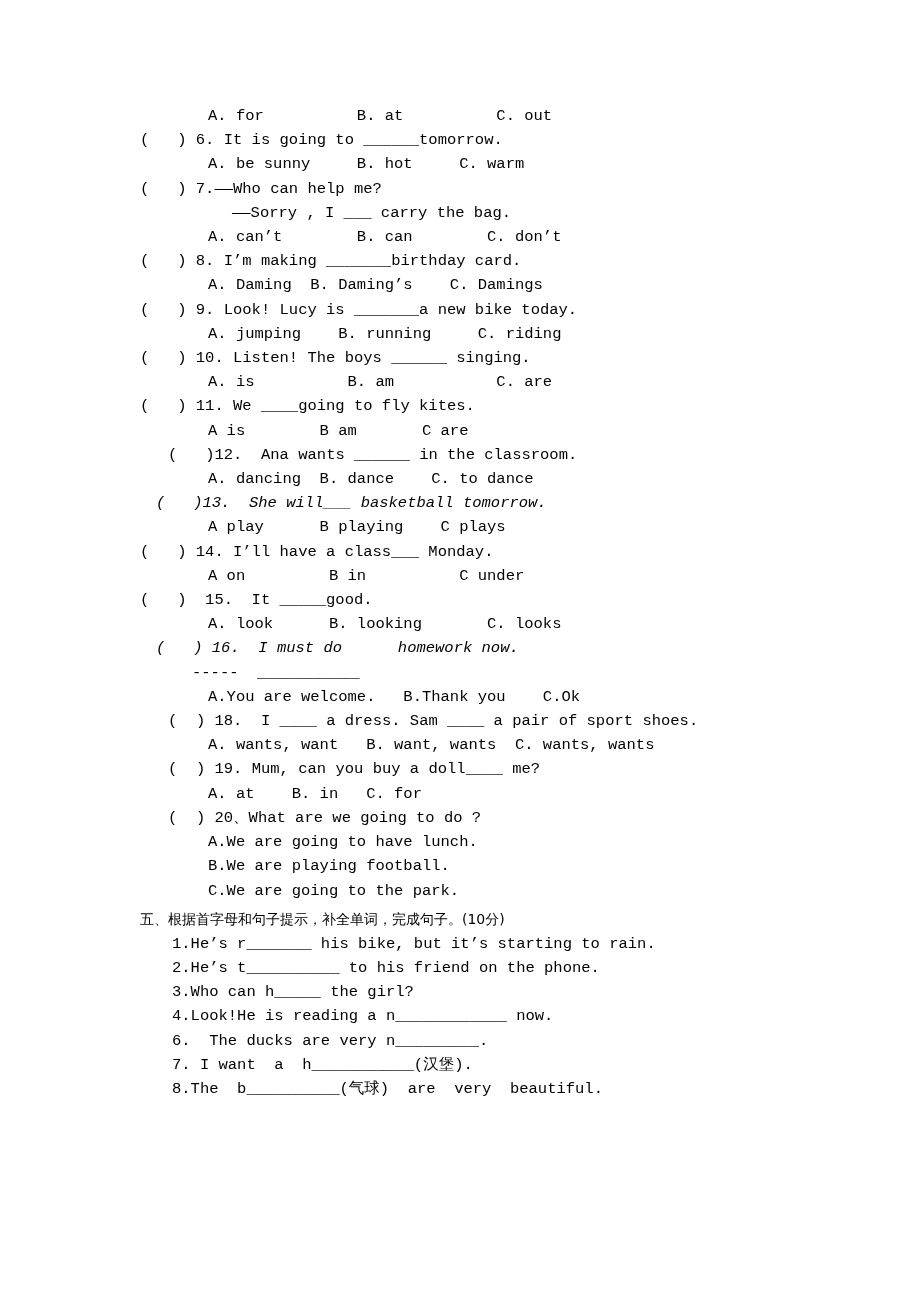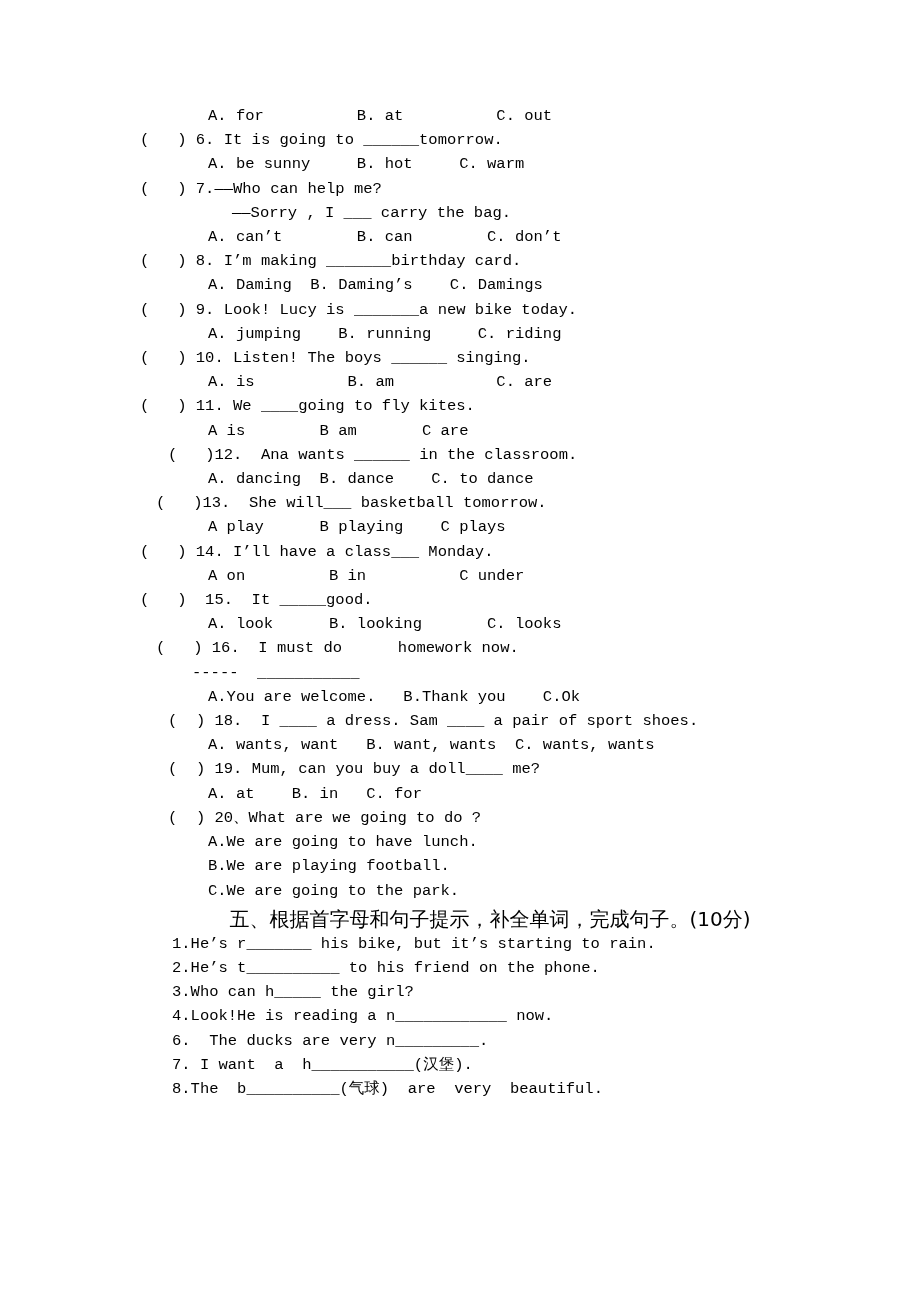--- a/index.html
+++ b/index.html
@@ -30,30 +30,30 @@
   }
   .line {
     font-size: 15.5px;
     line-height: 24.2px;
     white-space: pre;
     letter-spacing: 0px;
   }
   .indent-a { padding-left: 68px; }   
   .indent-b { padding-left: 52px; }   
   .q { padding-left: 0px; }
-  .q-ind { padding-left: 16px; }
+  .q-ind { padding-left: 16px; font-style: italic; }
   .q-ind2 { padding-left: 8px; margin-left: 20px; }
   .sub { padding-left: 92px; }
   .sec-head {
     font-size: 15.5px;
     line-height: 25px;
     white-space: pre;
     padding-left: 0px;
   }
-  .cn { font-family: "DejaVu Sans", sans-serif; font-size: 20px; text-align: center; }
+  .cn { font-family: "DejaVu Sans", sans-serif; font-size: 14px; }
   .sec5 {
     margin-top: 4px;
   }
   .sec5-item { padding-left: 32px; }
 </style>
 </head>
 <body>
 
 <div class="page">
   <div class="content">

